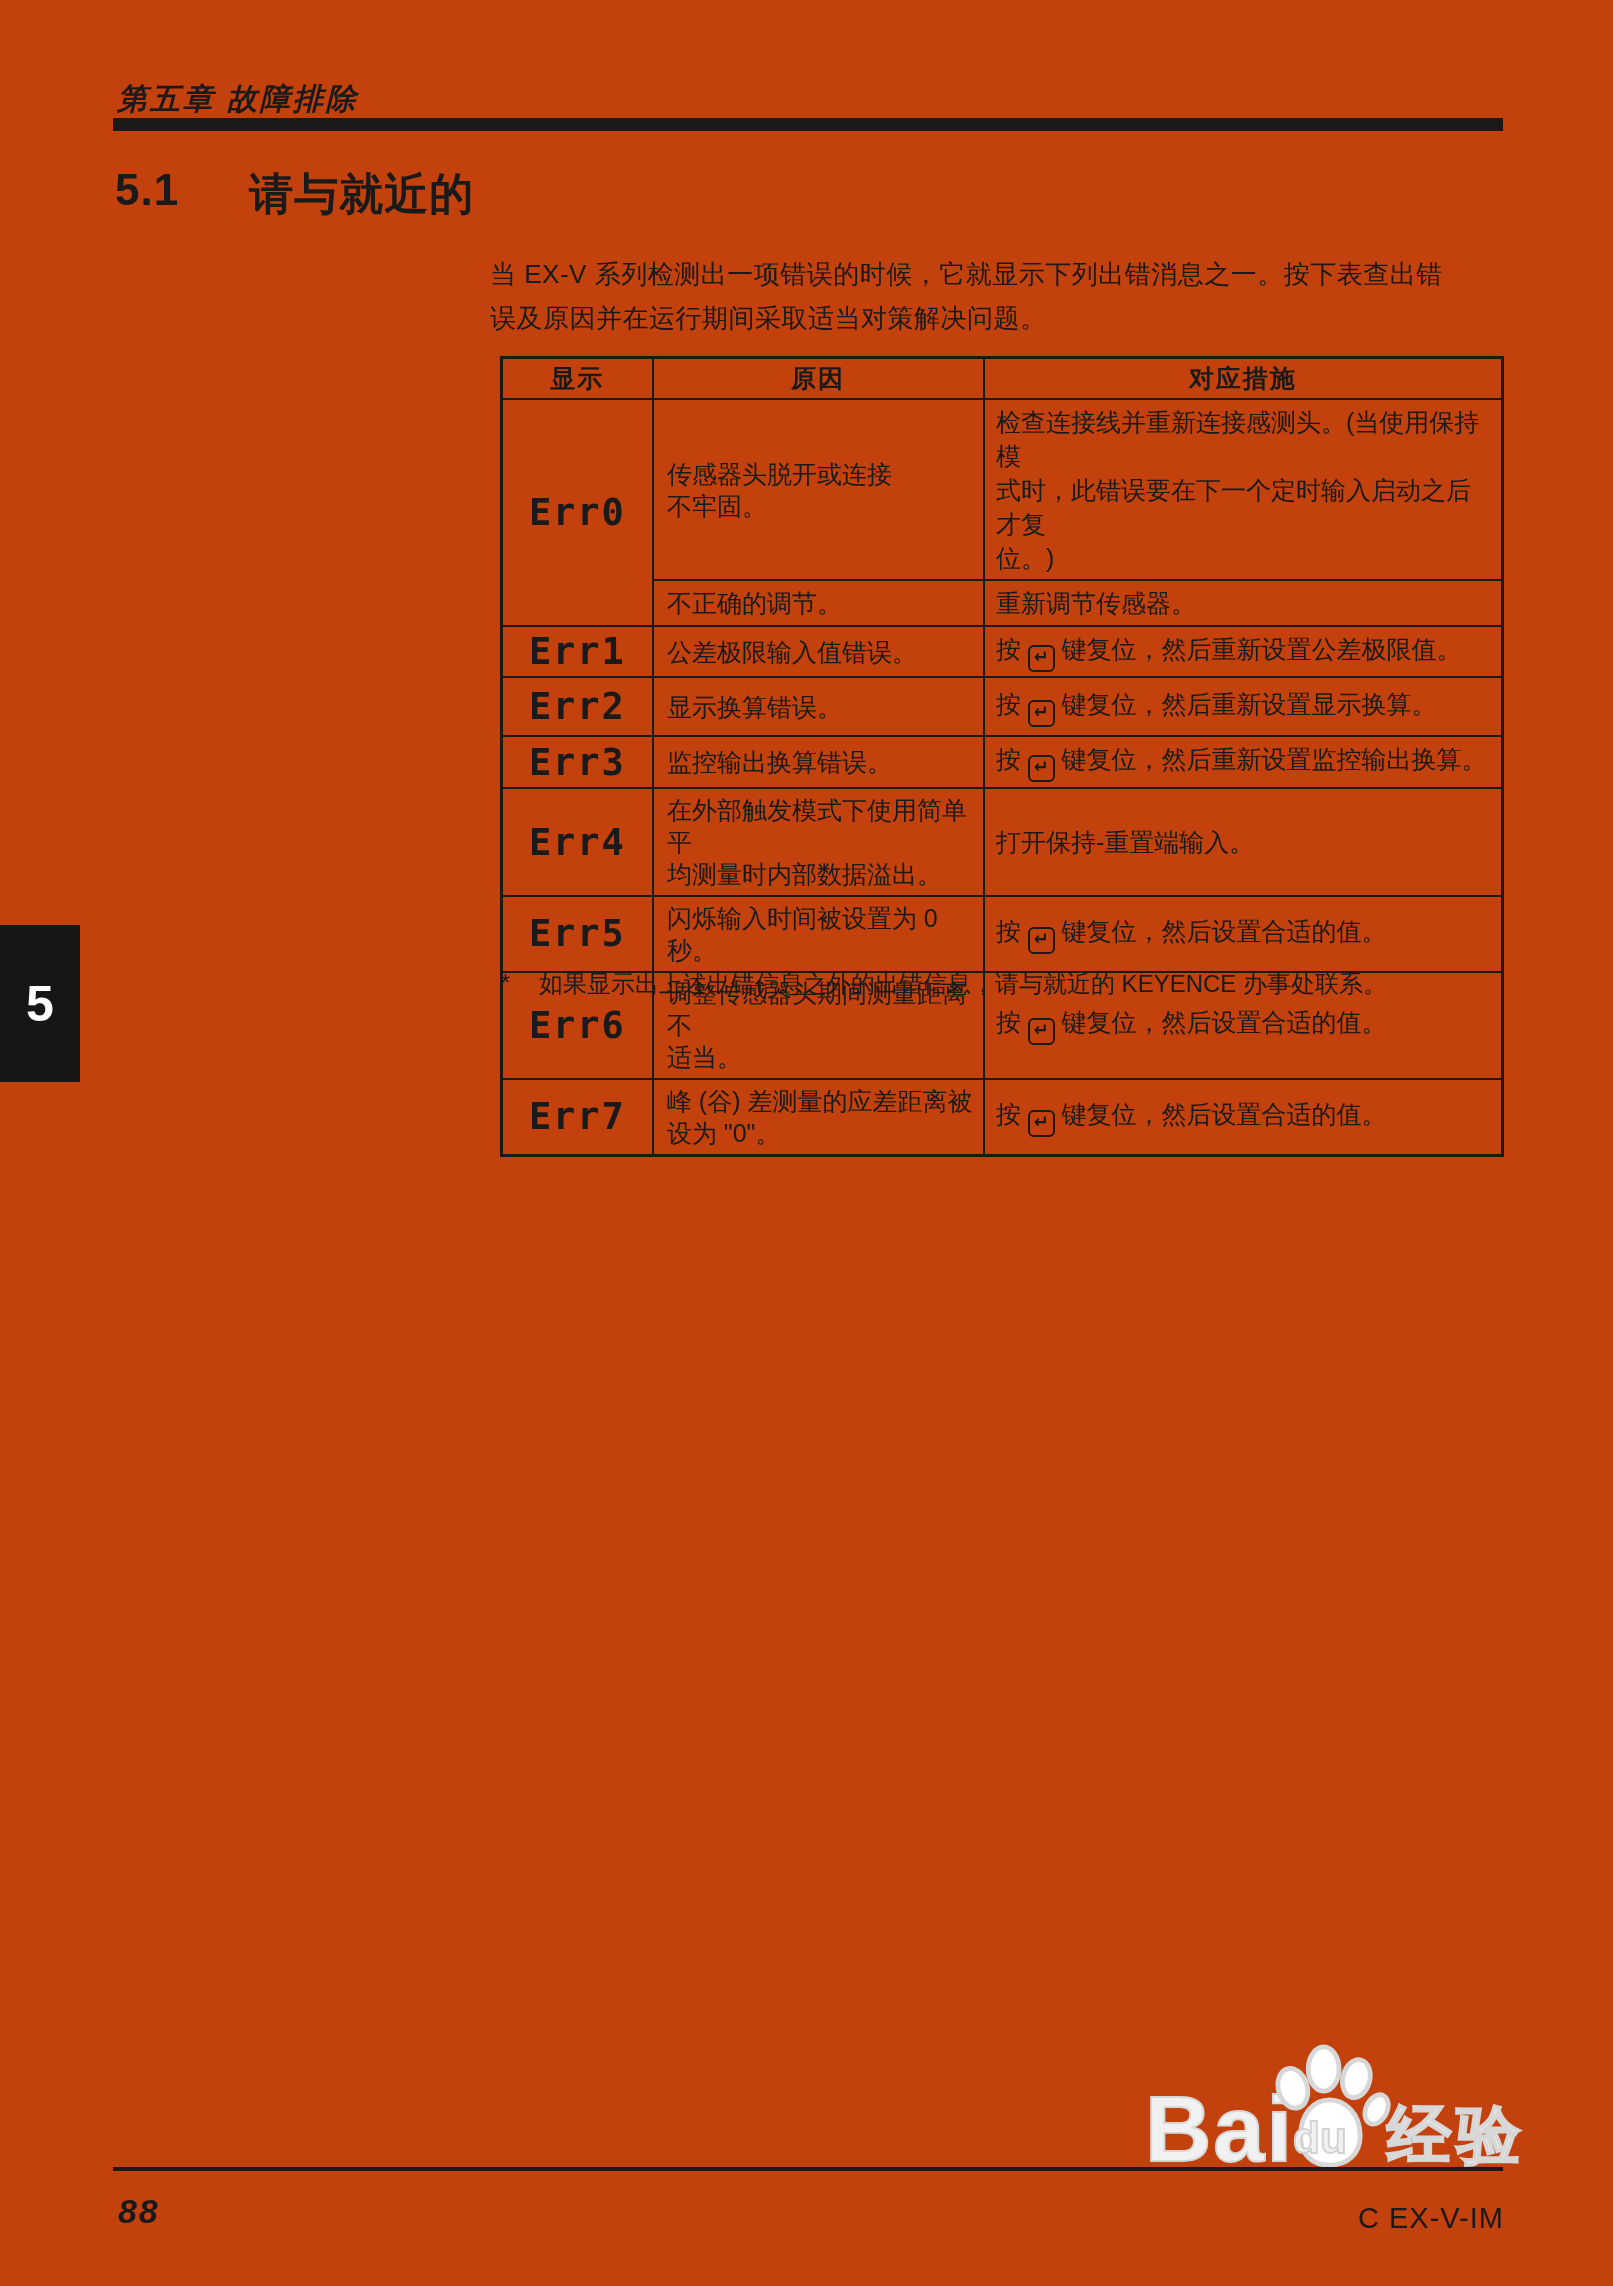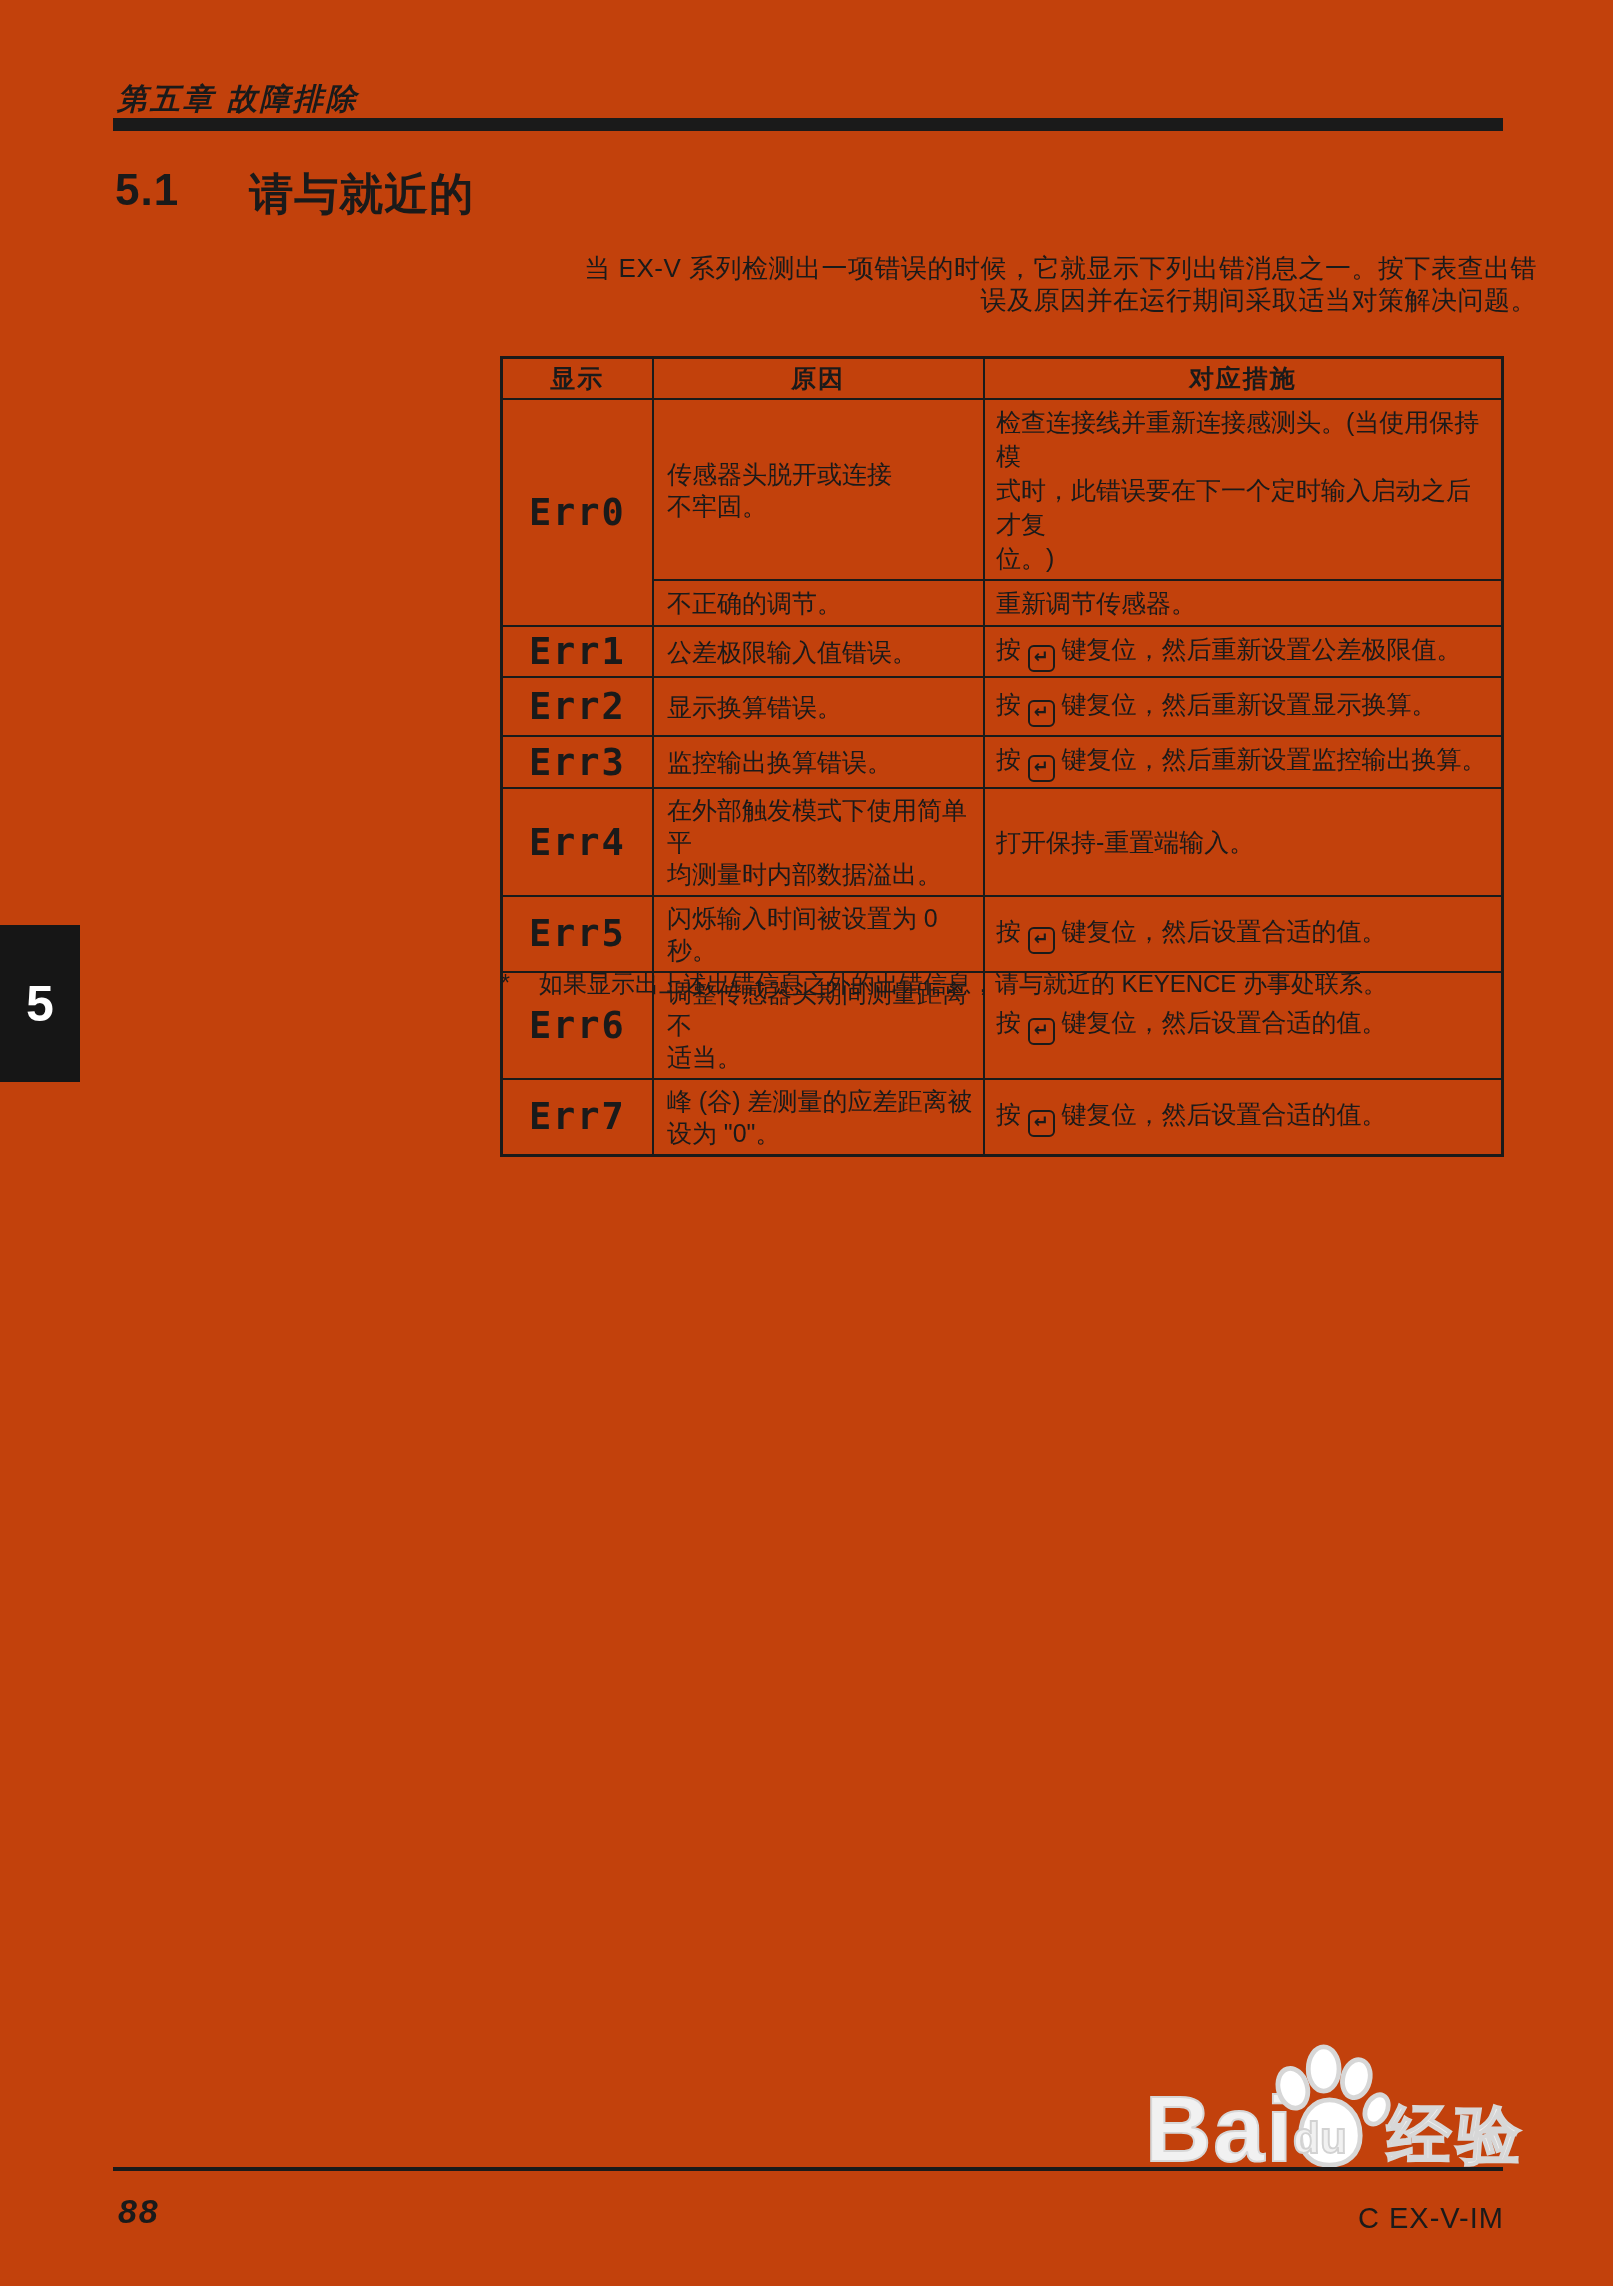--- a/index.html
+++ b/index.html
@@ -17,21 +17,21 @@
   }
   .top-rule { position:absolute; left:113px; top:118px; width:1390px; height:12.5px; background:#1a1a1a; }
 
   
   .section-title { position:absolute; left:115px; top:165px; display:flex; gap:70px;
     font-size:44px; font-weight:bold; letter-spacing:1px; }
 
   
   .intro {
     position:absolute; left:490px; top:252px; width:1047px; margin:0;
-    font-size:26px; line-height:32px; white-space:pre-line; letter-spacing:0.5px;text-align:right;
+    font-size:26px; line-height:44px; white-space:pre-line; letter-spacing:0.5px;
   }
 
   
   .err-table {
     position:absolute; left:500px; top:356px; width:1001px;
     border-collapse:collapse; table-layout:fixed;
     border:3.8px solid #1a1a1a;
   }
   .err-table th, .err-table td { border:2.9px solid #1a1a1a; vertical-align:middle; }
   .err-table th { font-size:25px; font-weight:bold; padding:2.9px 0; letter-spacing:1.9px; }

